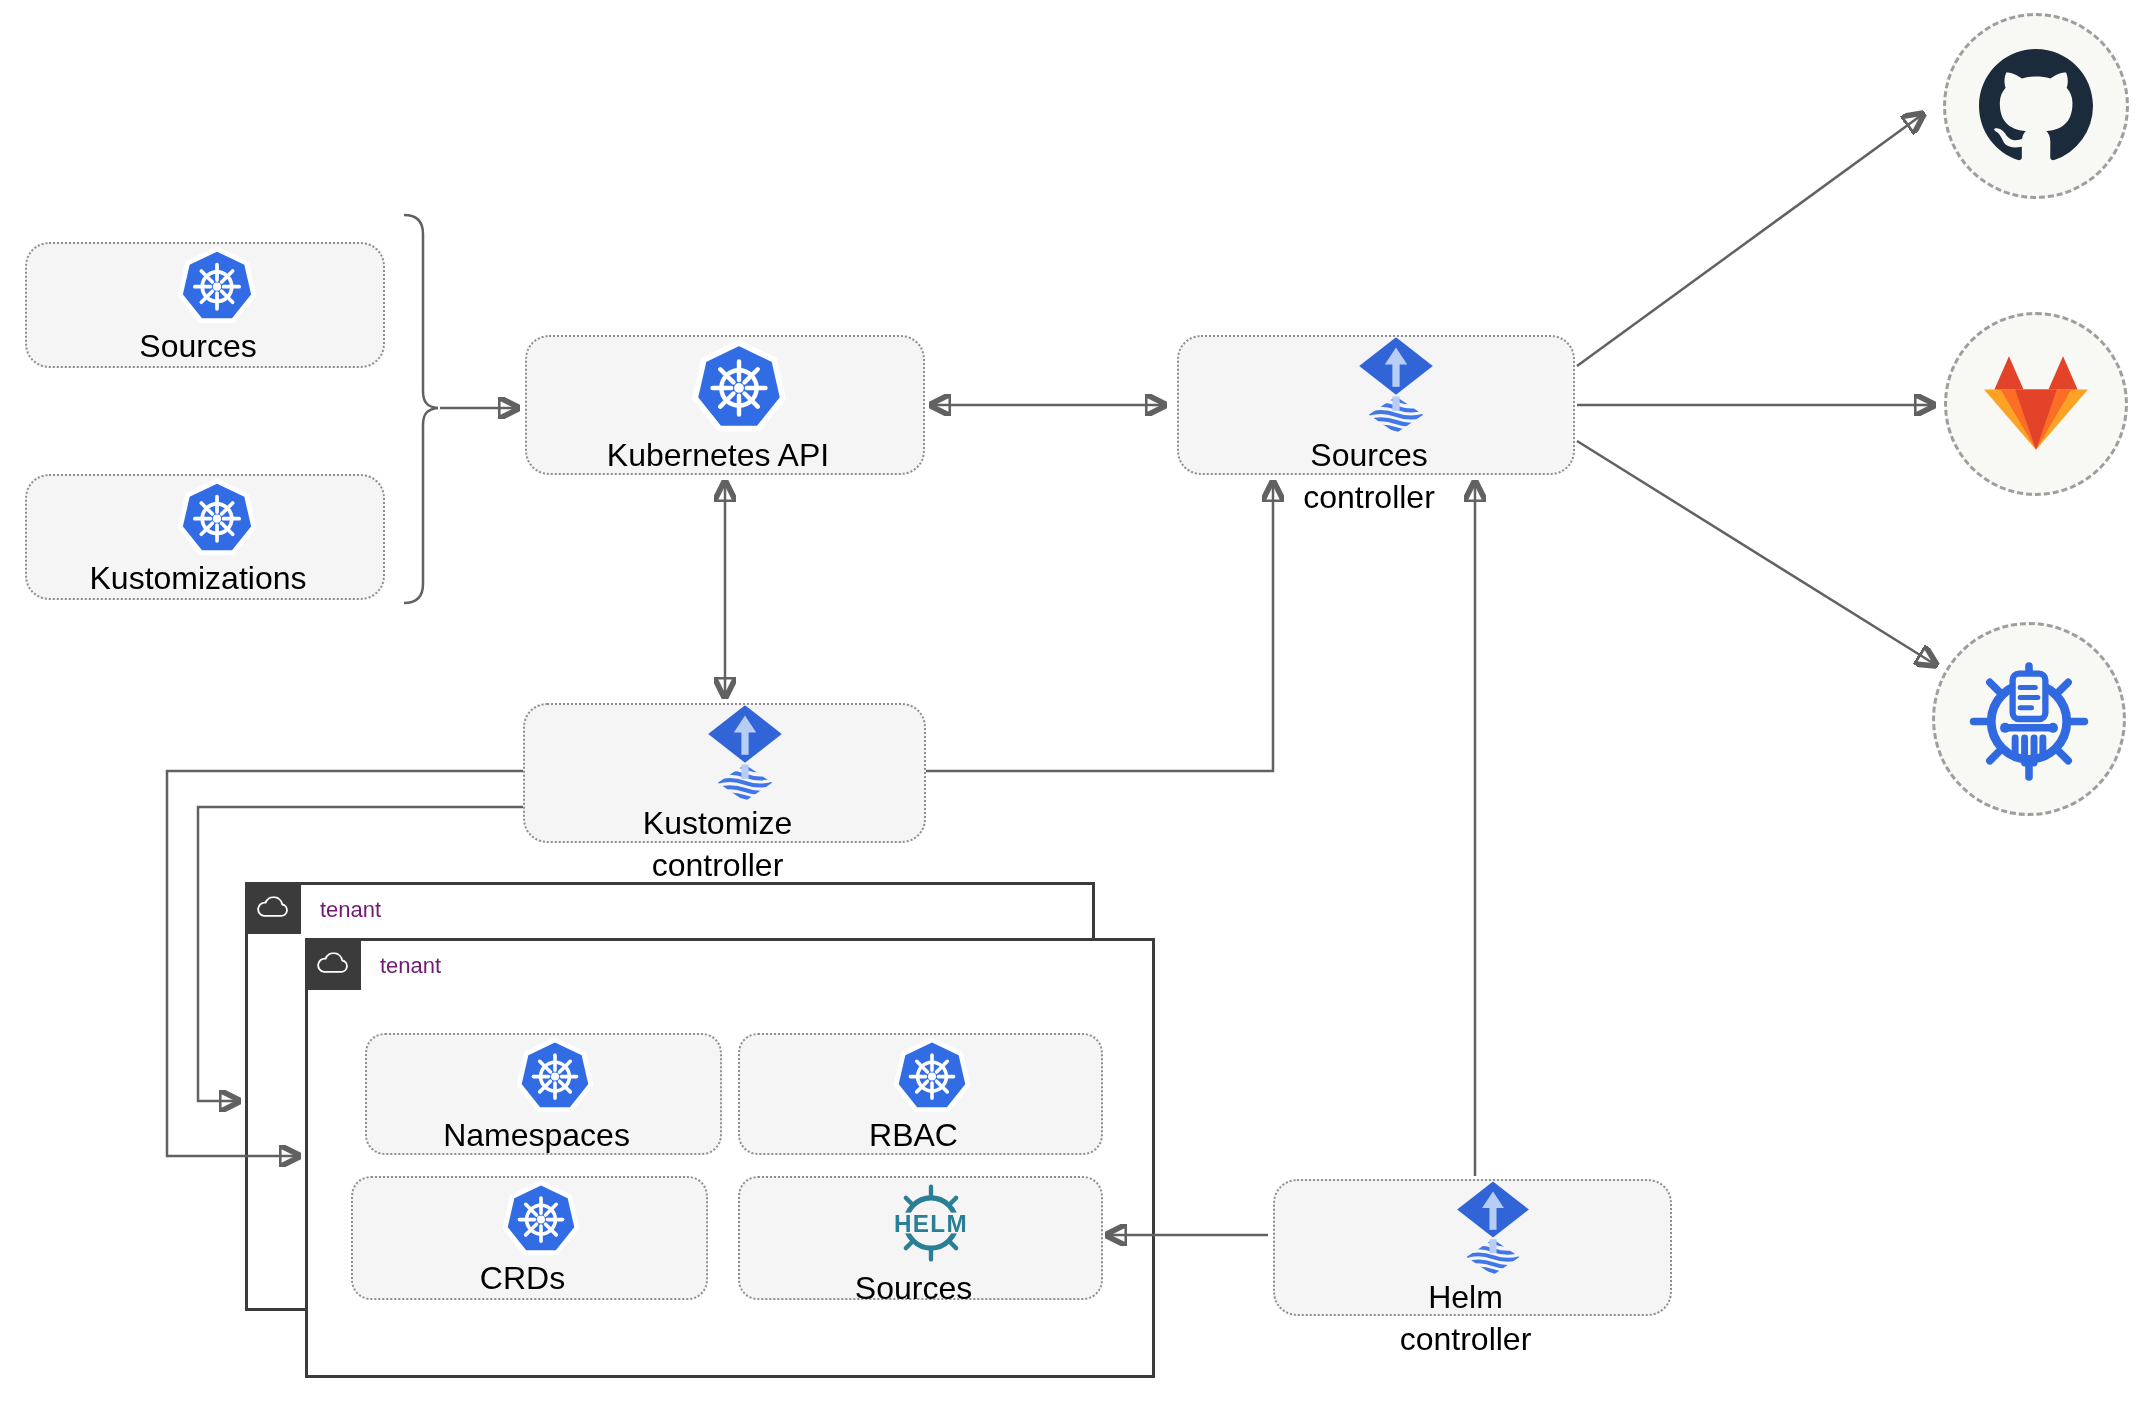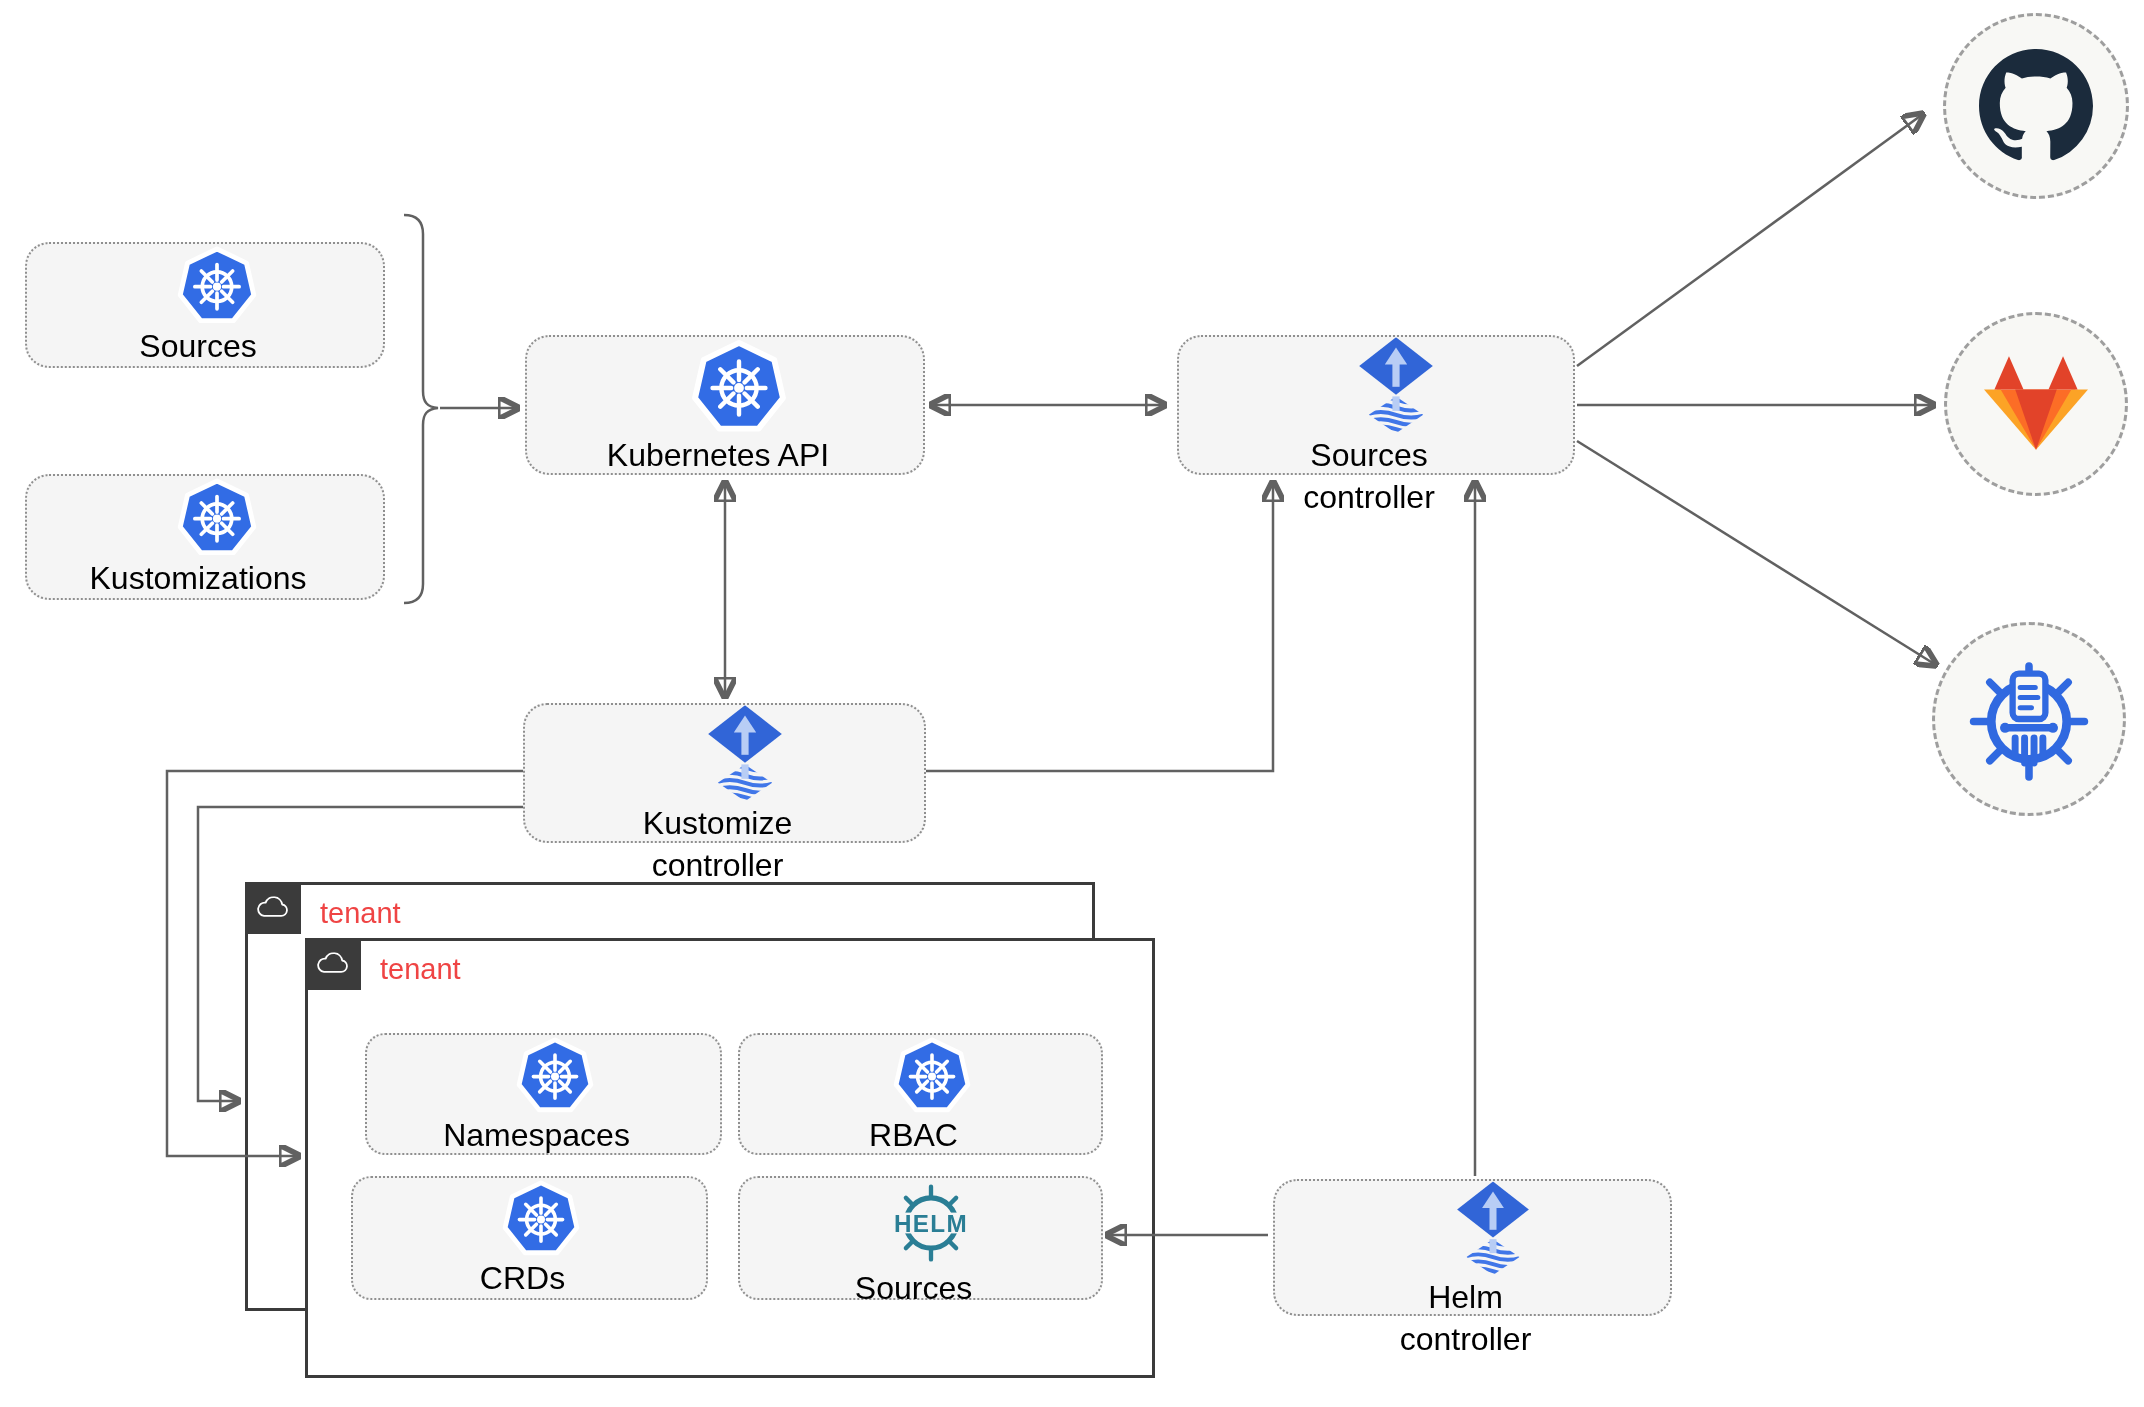--- a/index.html
+++ b/index.html
@@ -8,21 +8,21 @@
   .node{position:absolute;background:#f5f5f5;border:2px dotted #8f8f8f;border-radius:24px;
         display:flex;align-items:center;box-sizing:border-box;flex-direction:column;}
   .node .label{flex:1;text-align:center;font-size:32px;color:#000;line-height:1.3;
         white-space:pre-line;padding-right:14px;}
   .icon-wrap{flex:0 0 auto;display:flex;align-items:center;justify-content:center;}
   .endpoint{position:absolute;border:3px dashed #9e9e9e;border-radius:50%;background:#f8f8f5;
         display:flex;align-items:center;justify-content:center;box-sizing:border-box;}
   .tenant{position:absolute;background:#fff;border:3px solid #3b3b3b;box-sizing:border-box;}
   .tenant-badge{position:absolute;top:-3px;left:-3px;width:56px;height:52px;background:#3b3b3b;
         display:flex;align-items:center;justify-content:center;}
-  .tenant-label{position:absolute;left:72px;top:12px;font-size:29px;color:#ef4444;}
+  .tenant-label{position:absolute;left:72px;top:12px;font-size:22px;color:#701a75;}
   #overlay{position:absolute;left:0;top:0;pointer-events:none;}
   #overlay path{stroke:#616161;stroke-width:2.5;fill:none;}
 </style>
 </head>
 <body>
 
 <div id="canvas">
 
   <svg width="0" height="0" style="position:absolute" aria-hidden="true">
     <defs>

